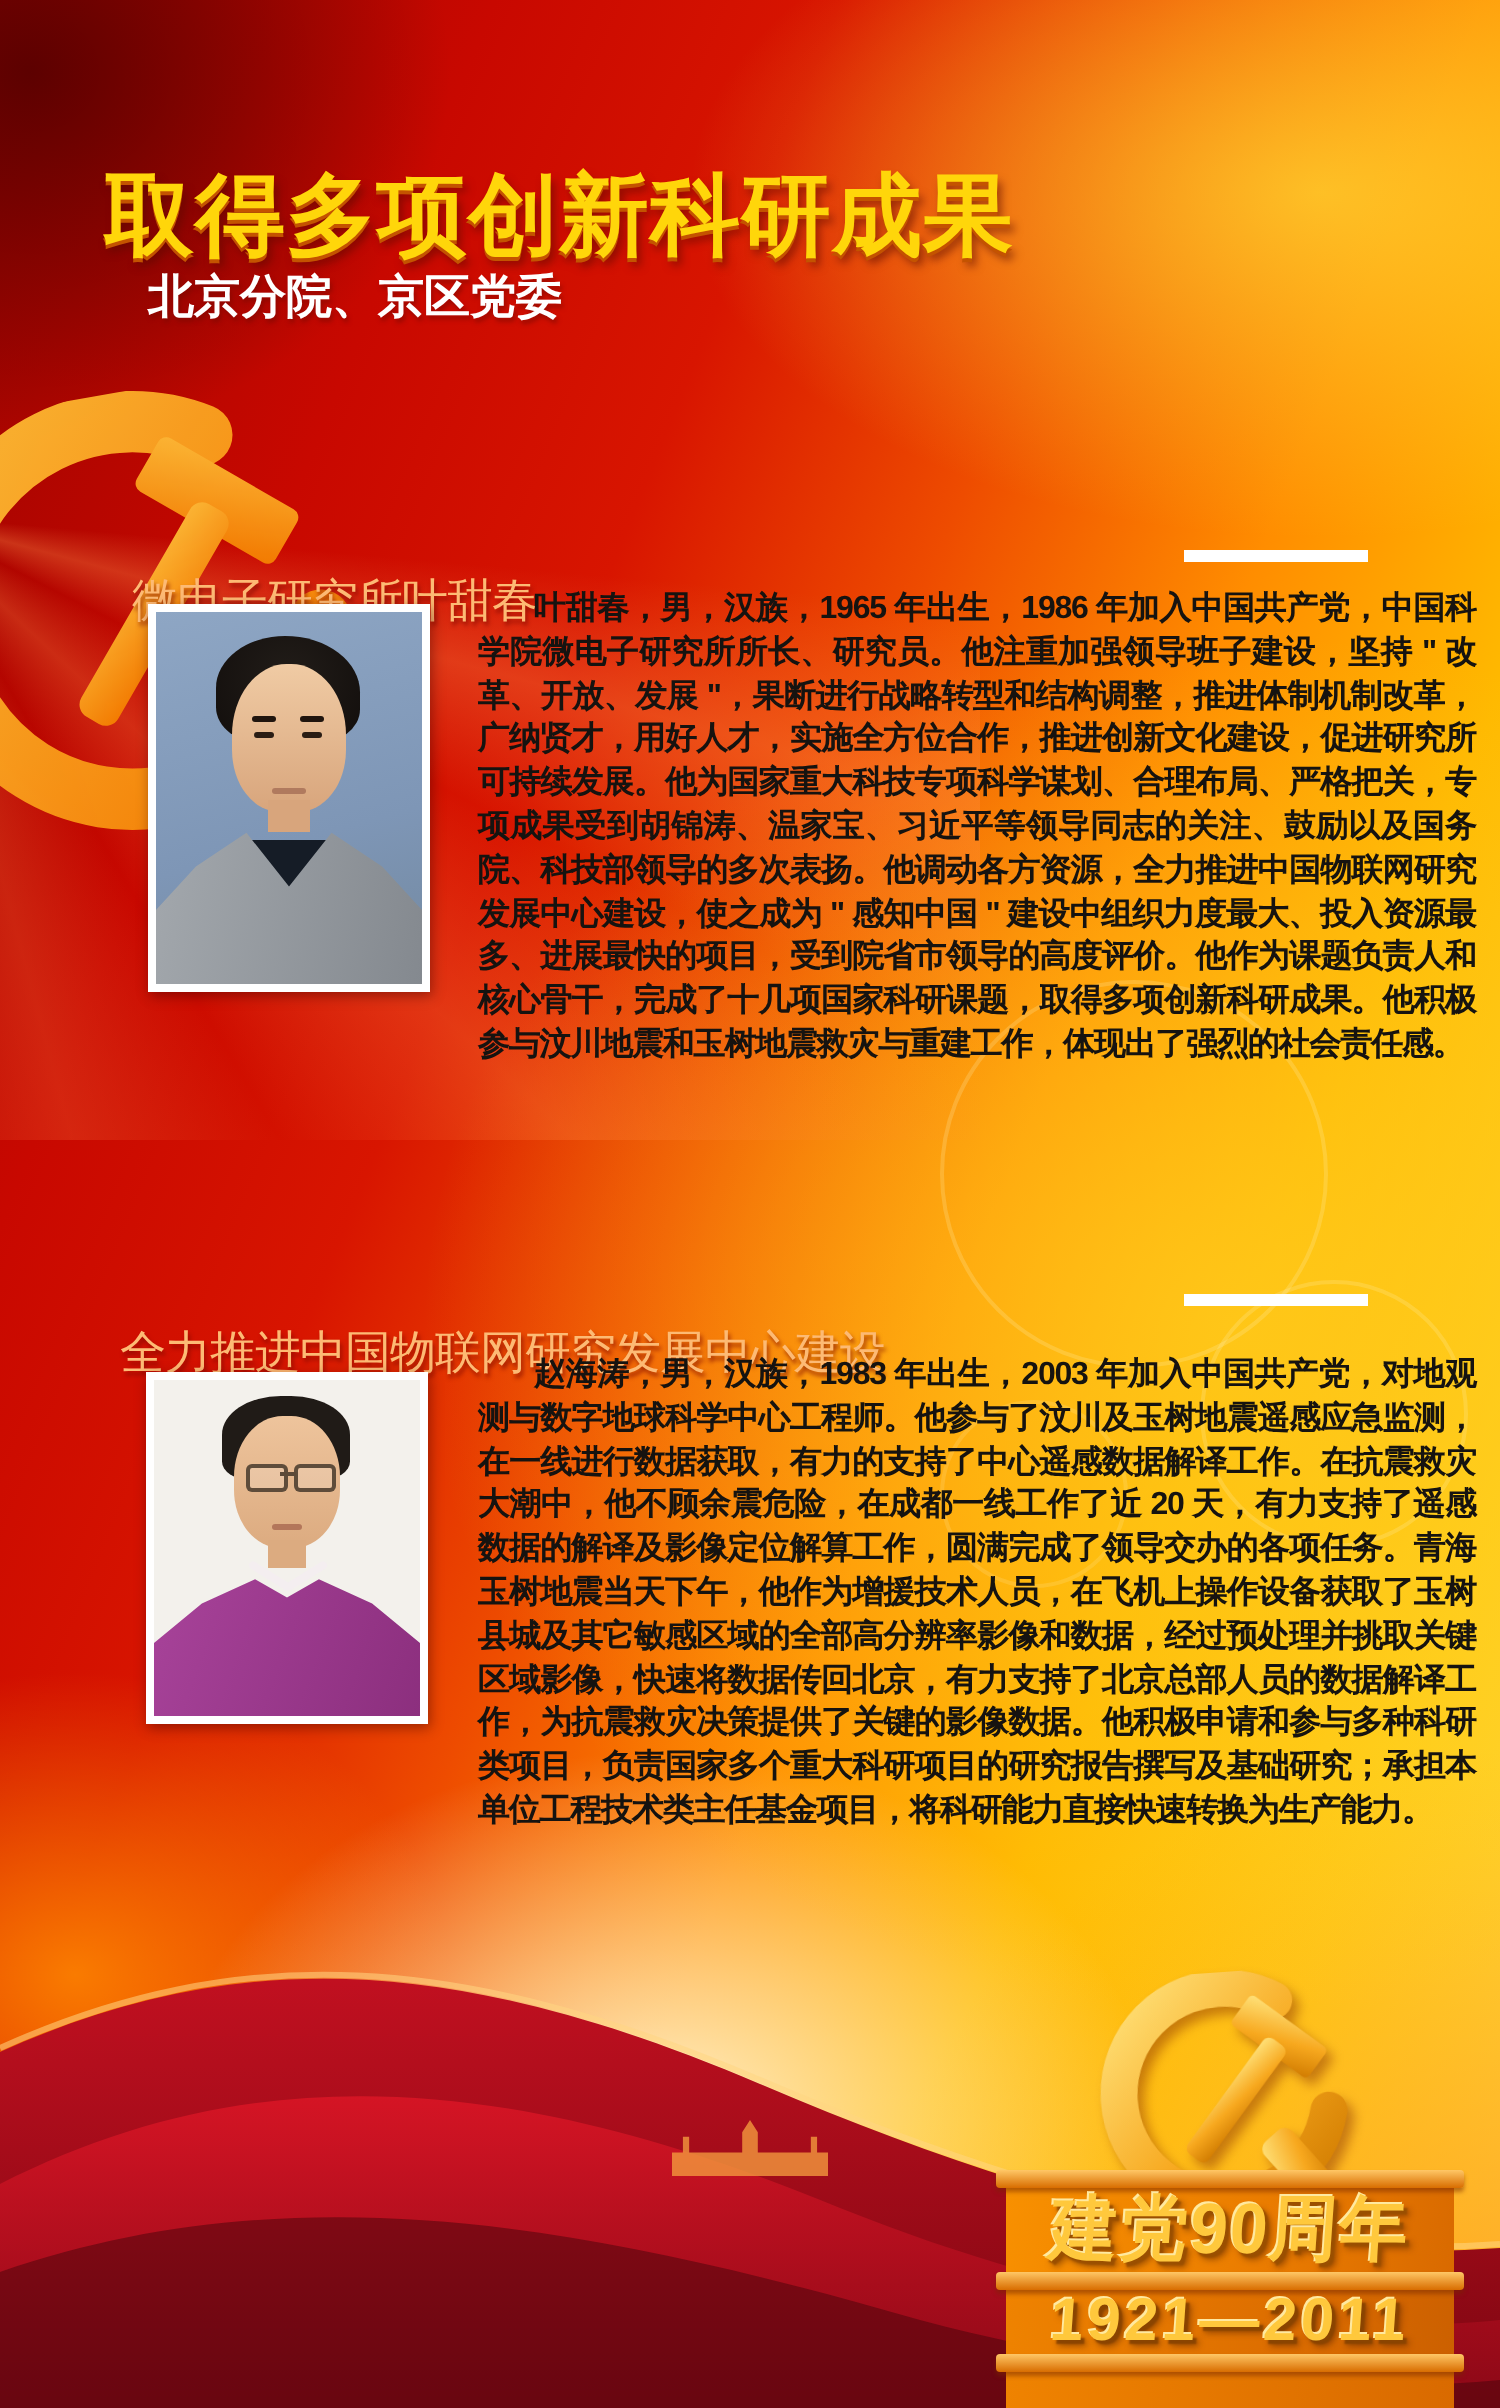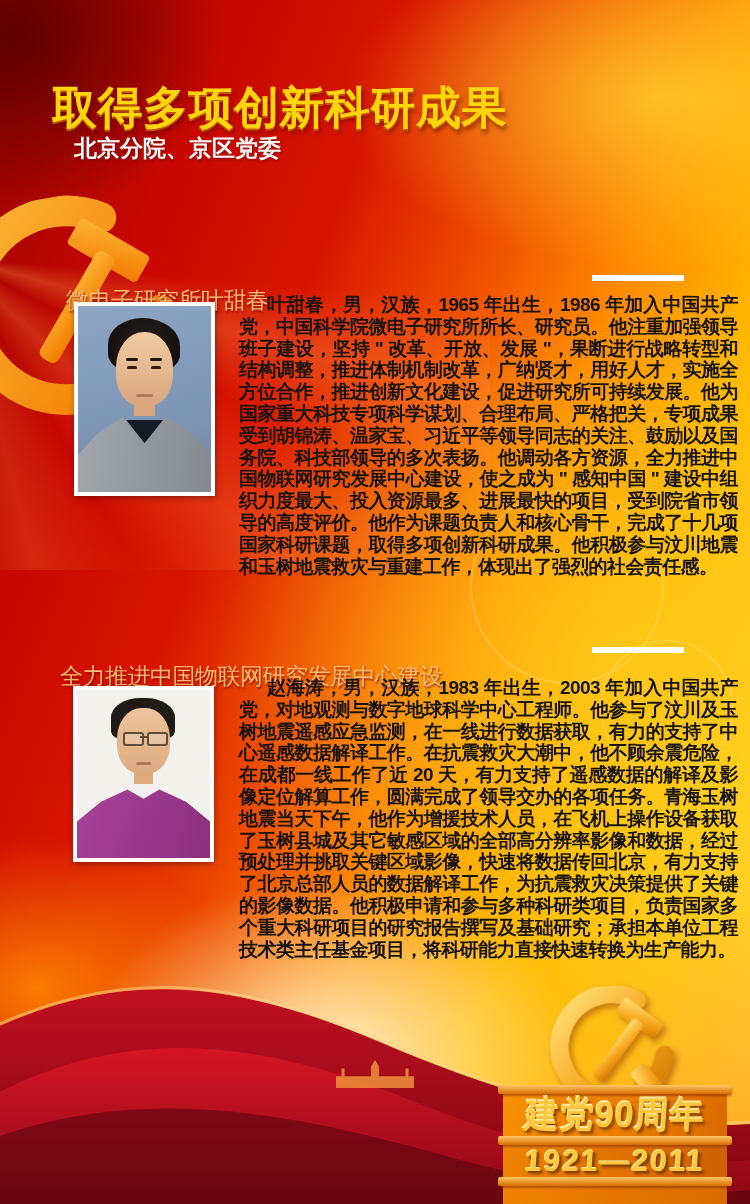--- a/index.html
+++ b/index.html
@@ -42,21 +42,21 @@
   .section{position:absolute;left:0;width:750px;}
   .sec-1{top:262px;height:376px;}
   .sec-2{top:638px;height:364px;}
   .sec-heading{position:absolute;top:0;font-size:23px;font-weight:400;color:#fdba74;
     letter-spacing:-.5px;white-space:nowrap;text-shadow:1px 2px 2px rgba(130,10,0,.7);}
   .sec-1 .sec-heading{left:66px;}
   .sec-2 .sec-heading{left:60px;}
   .sec-bar{position:absolute;left:592px;width:92px;height:6px;background:#ffffff;}
   .sec-1 .sec-bar{top:13px;}
   .sec-2 .sec-bar{top:9px;}
-  .para{position:absolute;left:239px;width:499px;font-size:19px;line-height:21.8px;
+  .para{position:absolute;left:239px;width:499px;font-size:16px;line-height:21.8px;
     letter-spacing:-.6px;color:#161310;font-weight:600;text-align:justify;text-indent:28px;margin:0;}
   .sec-1 .para{top:32px;}
   .sec-2 .para{top:39px;}
   
   .photo{position:absolute;border:4px solid #fff;box-shadow:1px 2px 6px rgba(60,0,0,.45);}
   .photo .inner{position:relative;overflow:hidden;}
   .photo-1{left:74px;top:40px;}
   .photo-1 .inner{width:133px;height:186px;background:linear-gradient(165deg,#8ea6c4 0%,#7e96b6 60%,#72889f 100%);}
   .photo-2{left:73px;top:48px;}
   .photo-2 .inner{width:133px;height:168px;background:#f3f1ec;}

